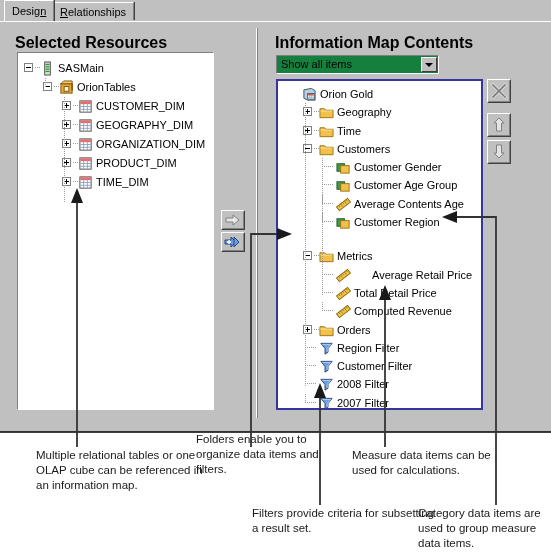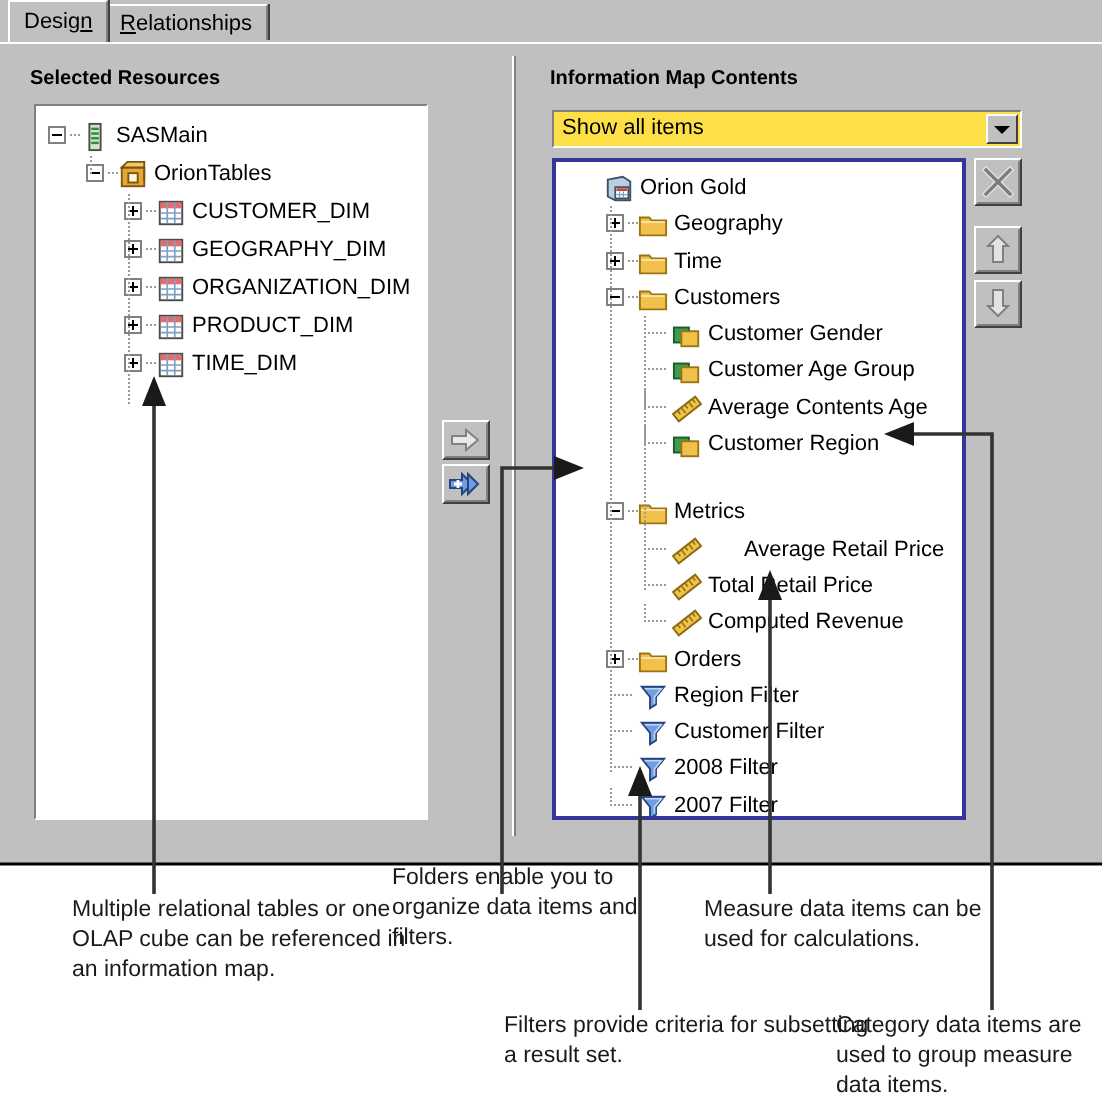--- a/index.html
+++ b/index.html
@@ -53,21 +53,21 @@
   }
   #tabline2{
     position:absolute;left:0;top:22px;width:551px;height:1px;
     background:#c0c0c0;
   }
 
   
   .panel-head{
     position:absolute;
     font-weight:bold;
-    font-size:10px;
+    font-size:16px;
     color:#000;
     white-space:nowrap;
   }
   #head-left{left:15px;top:34px;}
   #head-right{left:275px;top:34px;}
 
   
   #splitter{
     position:absolute;left:256px;top:28px;width:3px;height:390px;
   }
@@ -79,22 +79,22 @@
   #left-tree{
     position:absolute;left:17px;top:52px;width:197px;height:358px;
     background:#ffffff;
     border:1px solid #808080;
     border-right-color:#ffffff;border-bottom-color:#ffffff;
     box-sizing:border-box;
     overflow:hidden;
   }
   
   #filter-combo{
-    position:absolute;left:276px;top:55px;width:235px;height:19px;
-    background:#fde047;
+    position:absolute;left:276px;top:55px;width:163px;height:19px;
+    background:#15803d;
     border:1px solid #808080;
     border-right-color:#ffffff;border-bottom-color:#ffffff;
     box-sizing:border-box;
   }
   #filter-combo .cv{
     position:absolute;left:4px;top:2px;font-size:11px;color:#000;white-space:nowrap;
   }
   #combo-btn{
     position:absolute;right:1px;top:1px;width:16px;height:15px;
     background:#c0c0c0;

